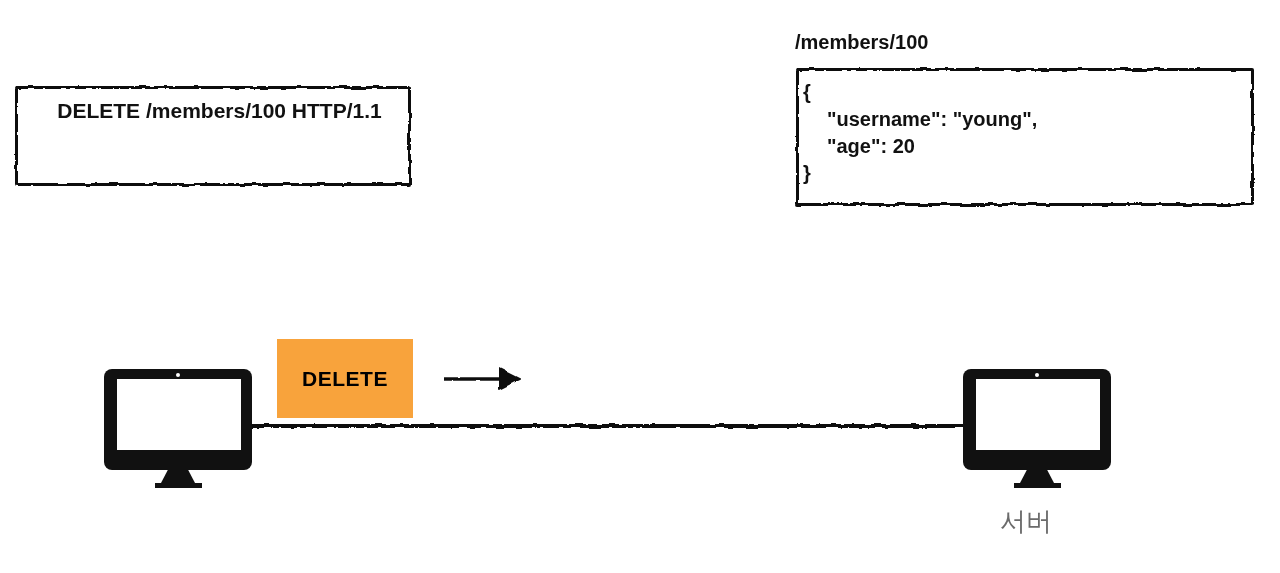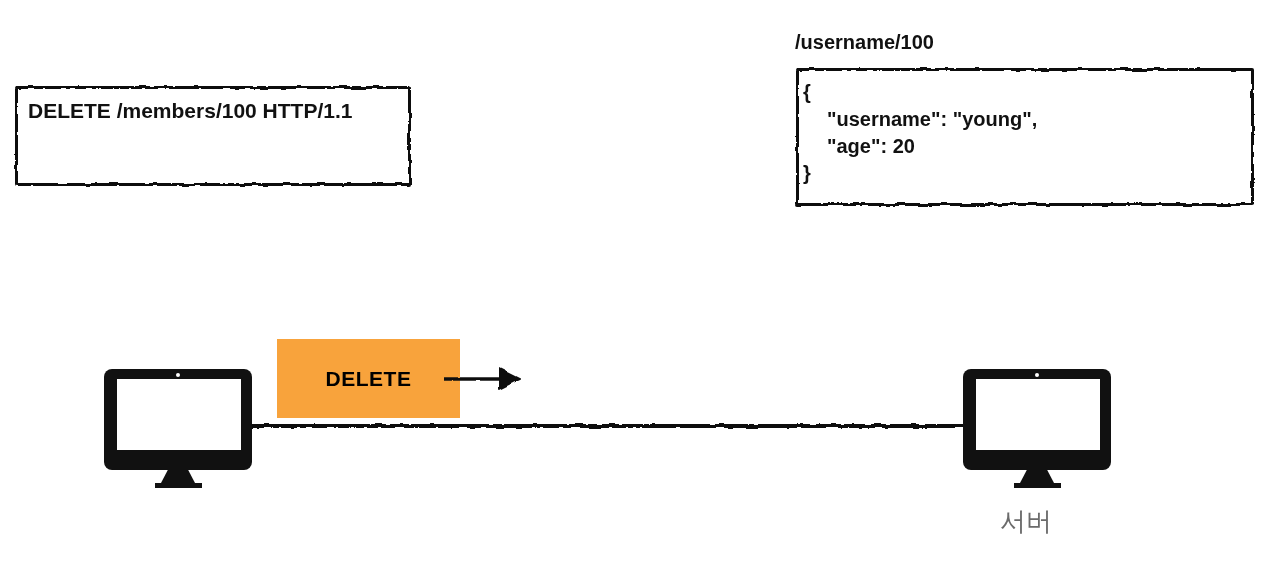--- a/index.html
+++ b/index.html
@@ -24,20 +24,21 @@
     border-radius:2px;
     filter:url(#rough);
     pointer-events:none;
   }
 
   
   .request-box{
     position:absolute;left:15px;top:86px;width:396px;height:100px;
     box-sizing:border-box;
     padding:11px 0 0 13px;
+    text-align:center;
   }
   .request-box .code-line{
     font-size:21px;font-weight:bold;color:var(--ink);
     line-height:28px;white-space:pre;
   }
 
   
   .resource-label{
     position:absolute;left:795px;top:31px;
     font-size:20px;font-weight:bold;color:var(--ink);
@@ -90,21 +91,21 @@
 
   
   .connect-line{
     position:absolute;left:251px;top:424px;width:712px;height:4px;
     background:var(--ink);
     filter:url(#rough);
   }
 
   
   .method-box{
-    position:absolute;left:277px;top:339px;width:183px;height:79px;
+    position:absolute;left:277px;top:339px;width:136px;height:79px;
     background:var(--orange);
     display:flex;align-items:center;justify-content:center;
   }
   .method-box .method-label{
     font-size:21px;font-weight:bold;color:#000000;letter-spacing:0.5px;
   }
 
   
   .arrow-svg{
     position:absolute;left:442px;top:364px;width:80px;height:30px;
@@ -123,21 +124,21 @@
         <feDisplacementMap in="SourceGraphic" in2="noise" scale="3.5" xChannelSelector="R" yChannelSelector="G"></feDisplacementMap>
       </filter>
     </defs>
   </svg>
 
   <div class="request-box">
     <div class="sketch-border"></div>
     <div class="code-line">DELETE /members/100 HTTP/1.1</div>
   </div>
 
-  <div class="resource-label">/username/100</div>
+  <div class="resource-label">/members/100</div>
 
   <div class="resource-box">
     <div class="sketch-border"></div>
     <div class="code-line">{</div>
     <div class="code-line indent">"username": "young",</div>
     <div class="code-line indent">"age": 20</div>
     <div class="code-line">}</div>
   </div>
 
   <div class="connect-line"></div>

